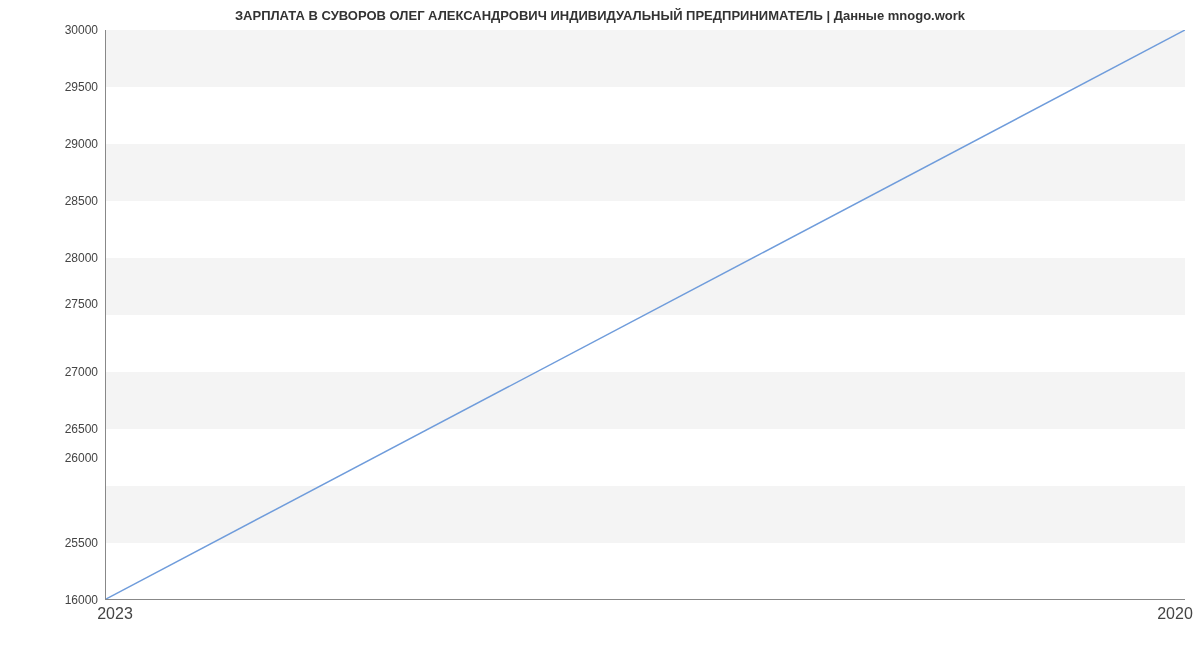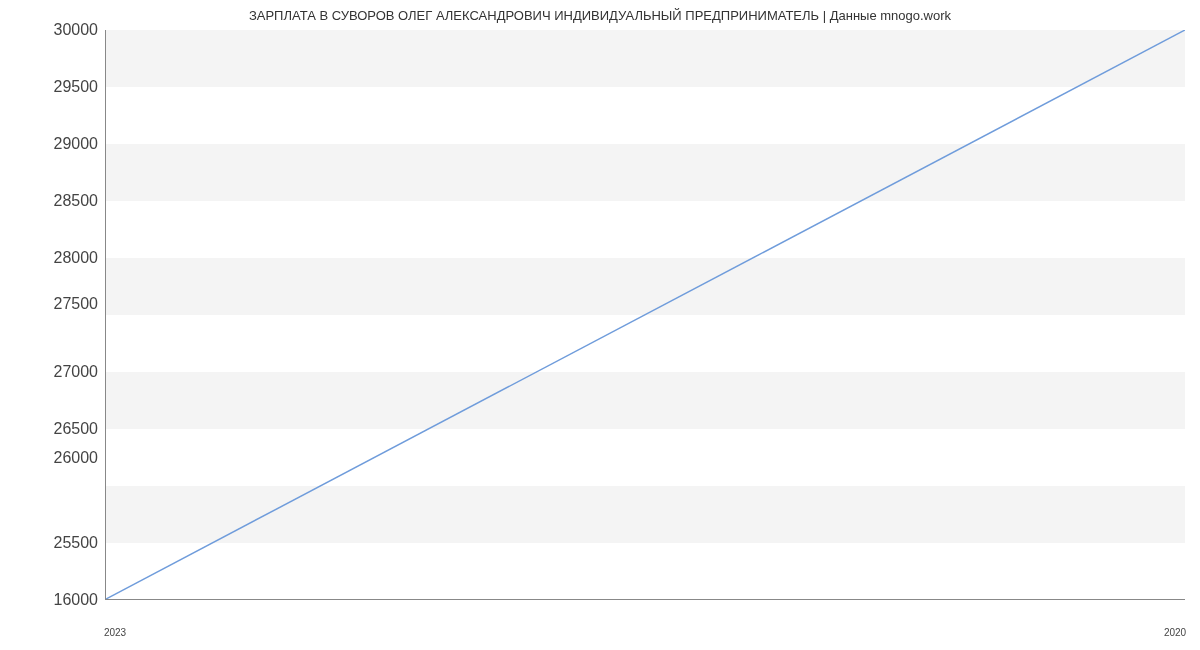--- a/index.html
+++ b/index.html
@@ -17,21 +17,21 @@
     width: 1200px;
     height: 650px;
   }
   .title {
     position: absolute;
     top: 8px;
     left: 0;
     width: 100%;
     text-align: center;
     font-size: 13px;
-    font-weight: normal;
+    font-weight: bold;
     color: #333;
   }
   .plot {
     position: absolute;
     left: 105px;
     top: 30px;
     width: 1080px;   
     height: 570px;   
     border-left: 1px solid #888;
     border-bottom: 1px solid #888;
@@ -50,28 +50,28 @@
     left: -6px;
     width: 6px;
     height: 1px;
     background: #888;
   }
   .y-label {
     position: absolute;
     right: 1102px; 
     width: 90px;
     text-align: right;
-    font-size: 16px;
+    font-size: 12px;
     color: #444;
     transform: translateY(-50%);
   }
   .x-label {
     position: absolute;
-    top: 627px;
-    font-size: 10px;
+    top: 605px;
+    font-size: 16px;
     color: #444;
     transform: translateX(-50%);
   }
   svg.line {
     position: absolute;
     left: 0;
     top: 0;
     width: 100%;
     height: 100%;
     overflow: visible;

